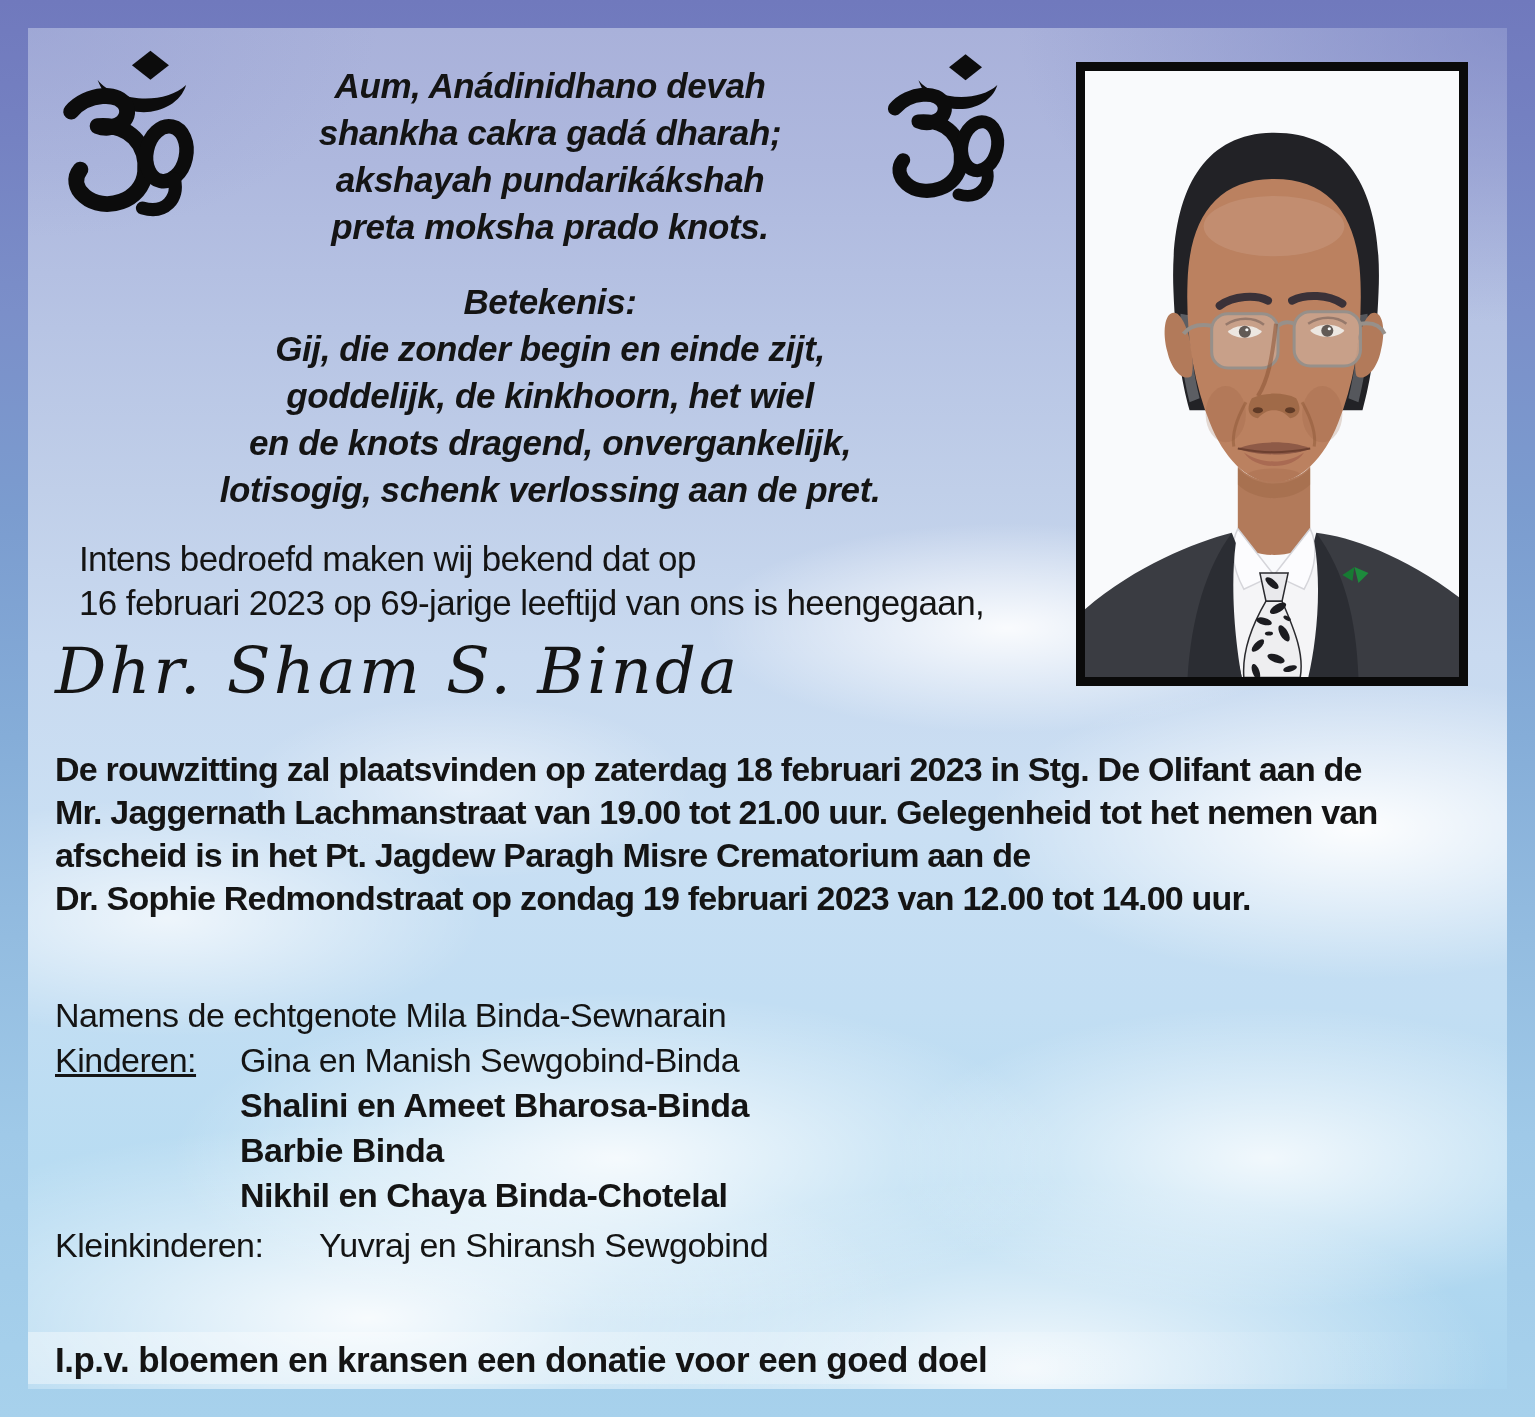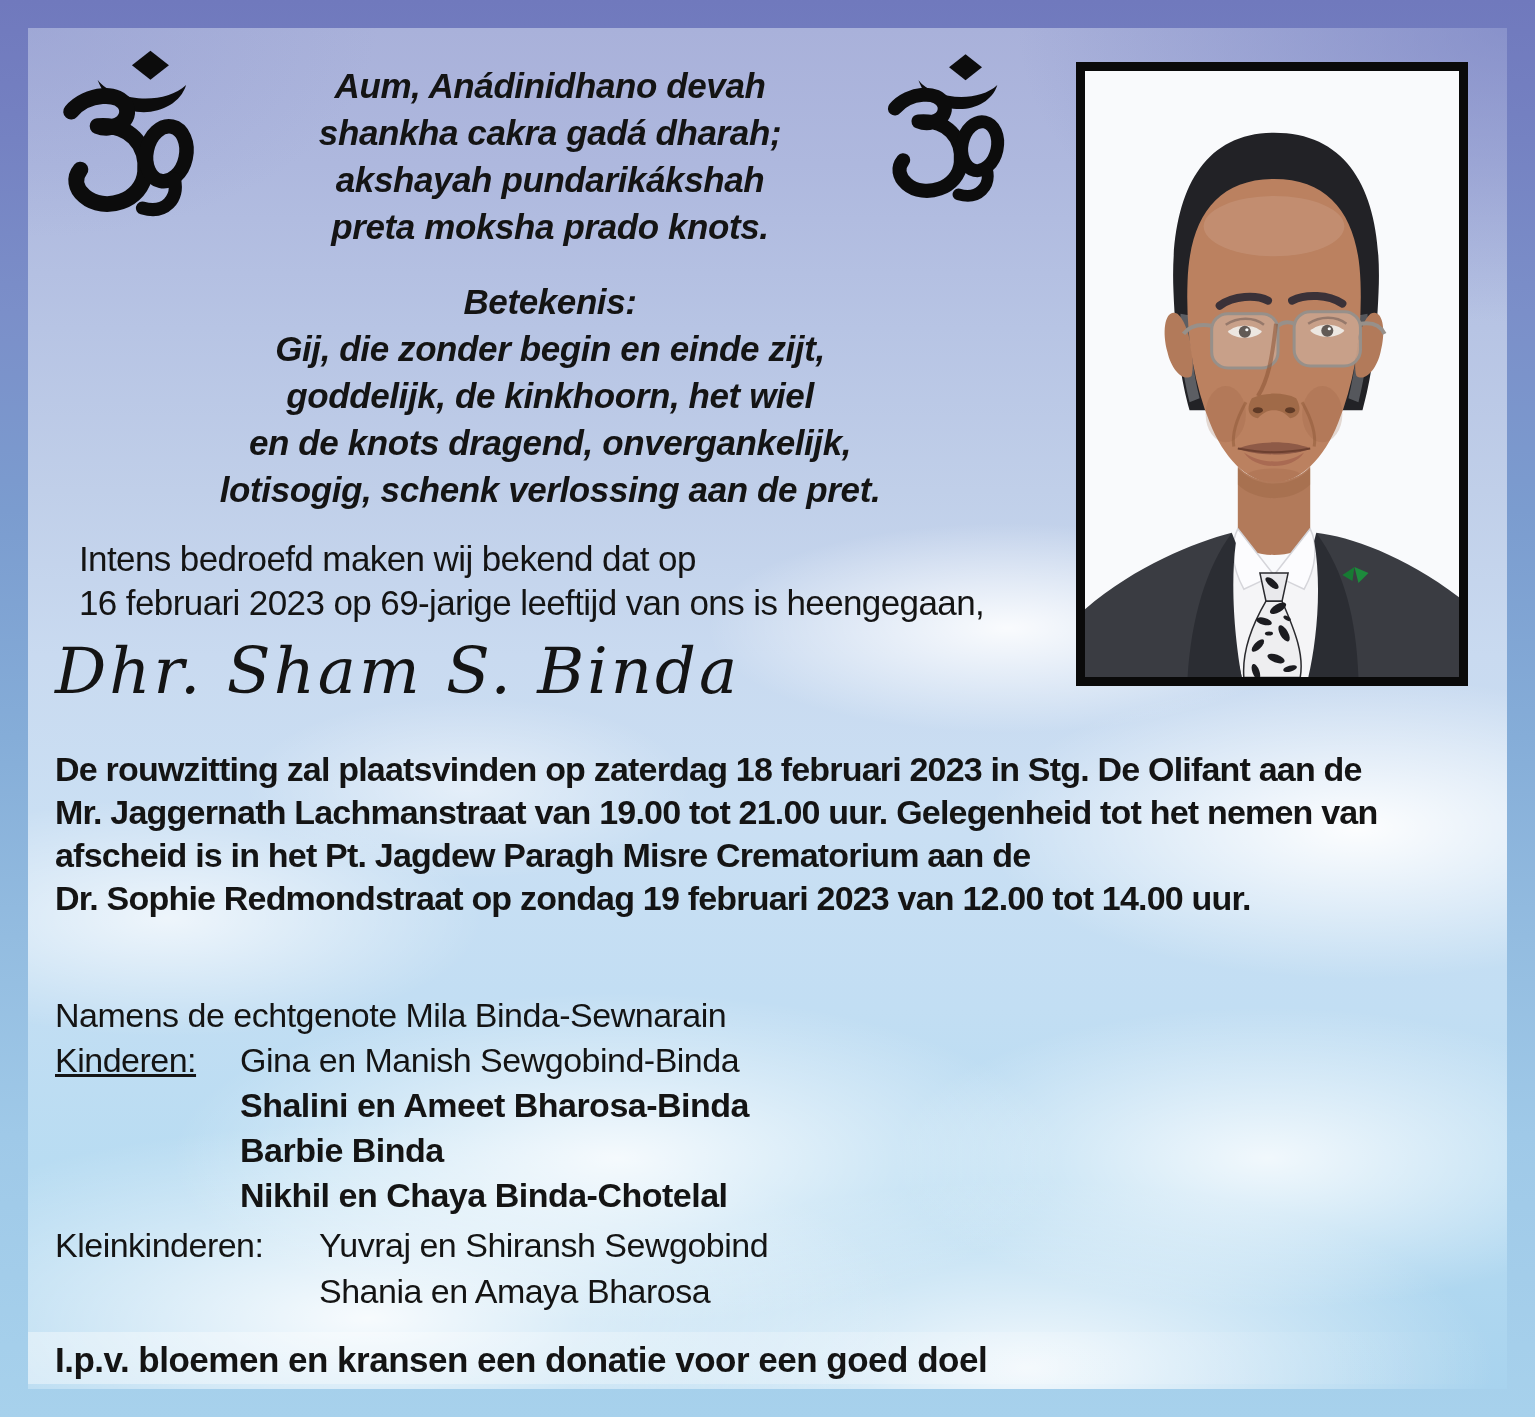--- a/index.html
+++ b/index.html
@@ -149,21 +149,20 @@
     </div>
     <div class="ind-k">Shalini en Ameet Bharosa-Binda</div>
     <div class="ind-k">Barbie Binda</div>
     <div class="ind-k">Nikhil en Chaya Binda-Chotelal</div>
   </div>
 
   <div class="grand">
     <div>
       <span class="lbl-g">Kleinkinderen:</span><span>Yuvraj en Shiransh Sewgobind</span>
     </div>
-    <div class="ind-g">Shania en Amaya Bharosa</div>
   </div>
 
   <div class="footer-band"></div>
   <div class="donation">I.p.v. bloemen en kransen een donatie voor een goed doel</div>
 
   <div class="photo">
     <svg viewBox="0 0 372 604" preserveAspectRatio="xMidYMid slice">
       <rect width="372" height="604" fill="#ffffff"></rect>
       <rect width="372" height="604" fill="#eef2f6" opacity="0.35"></rect>
 

